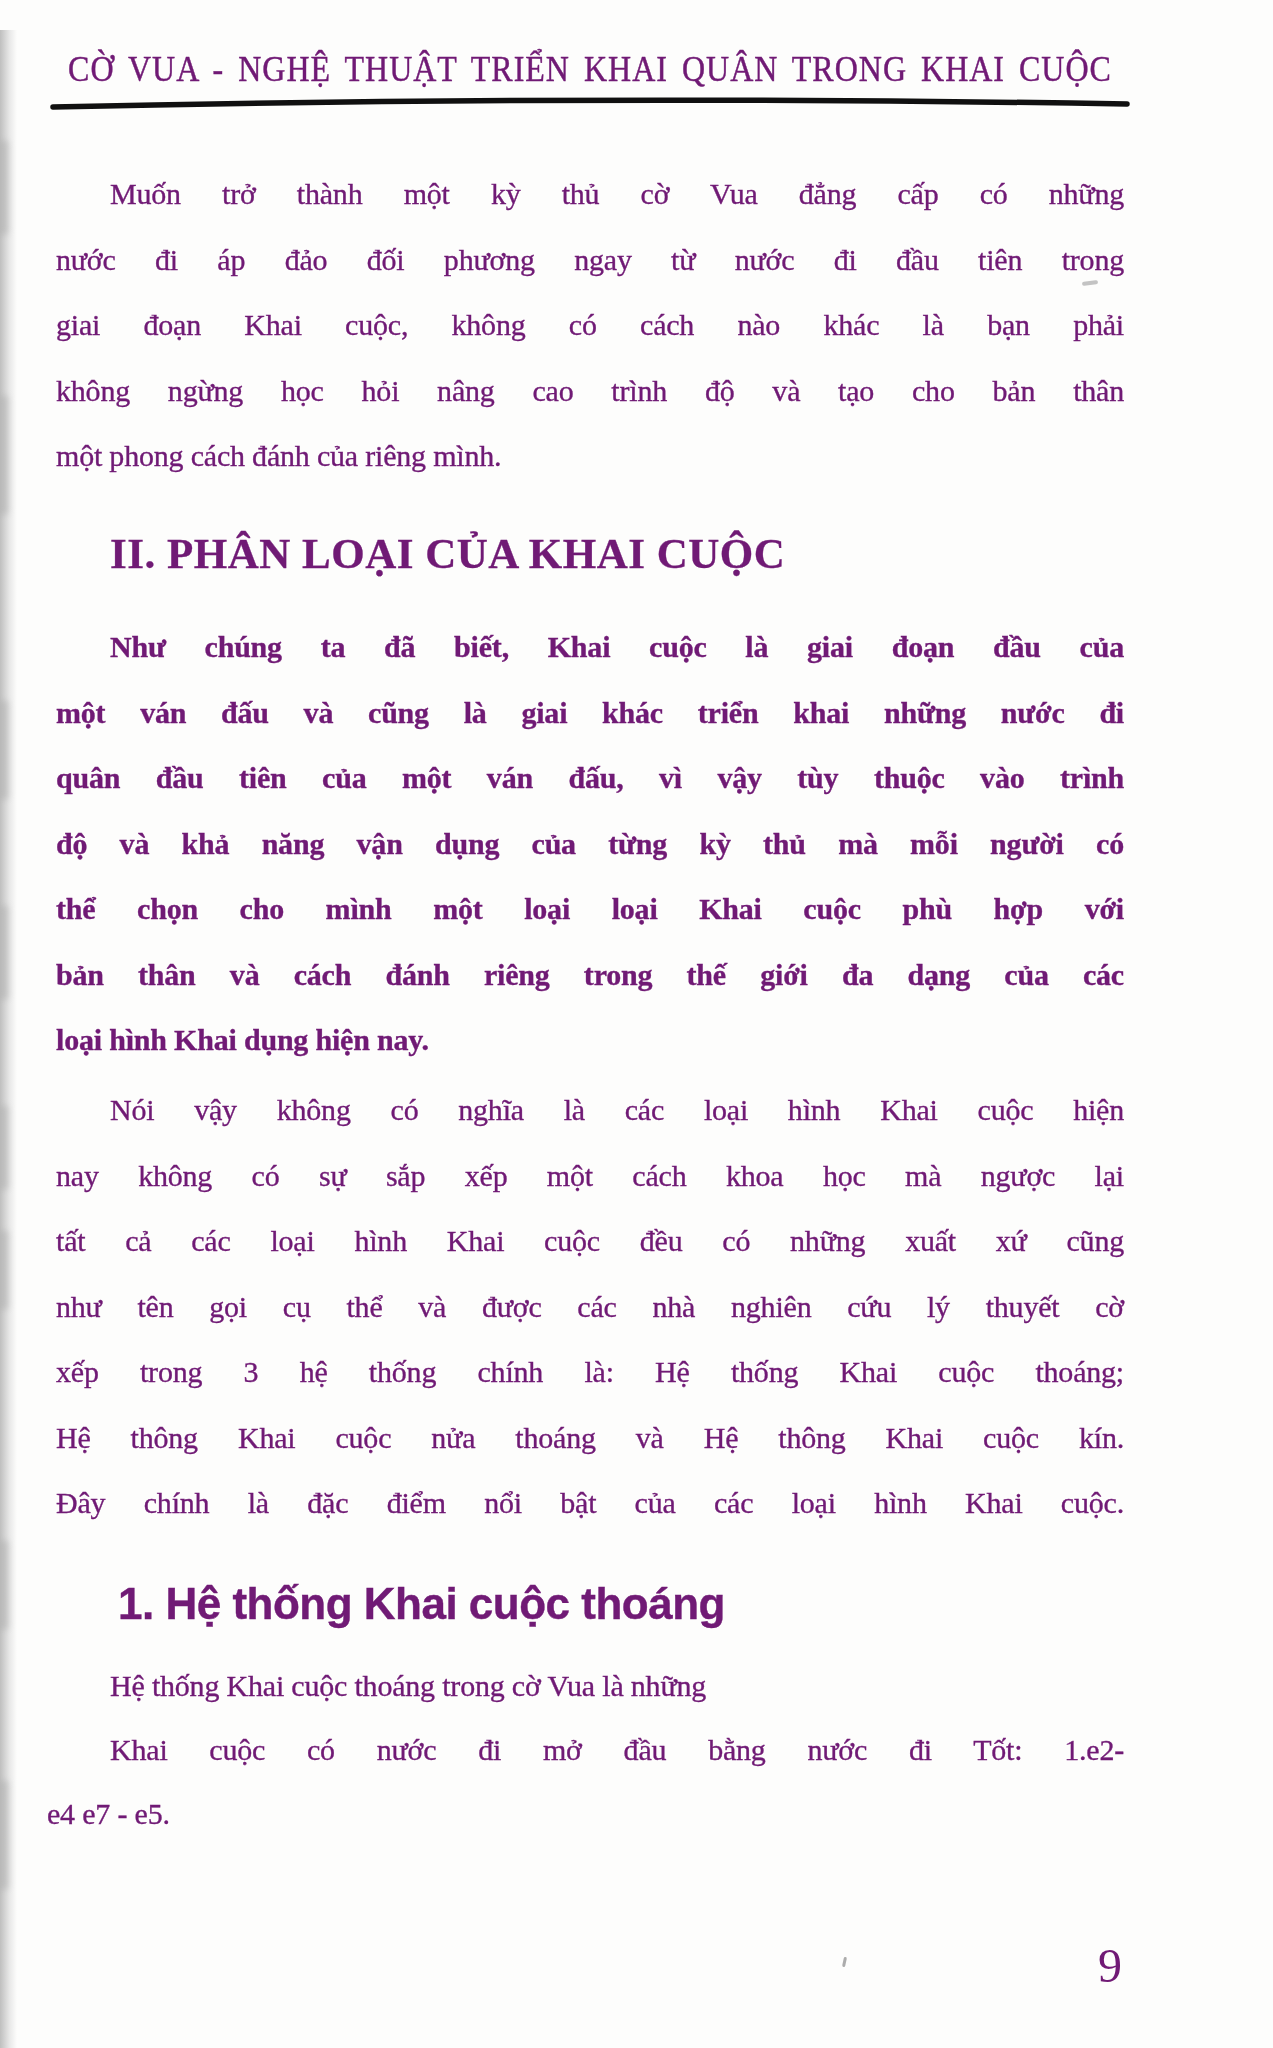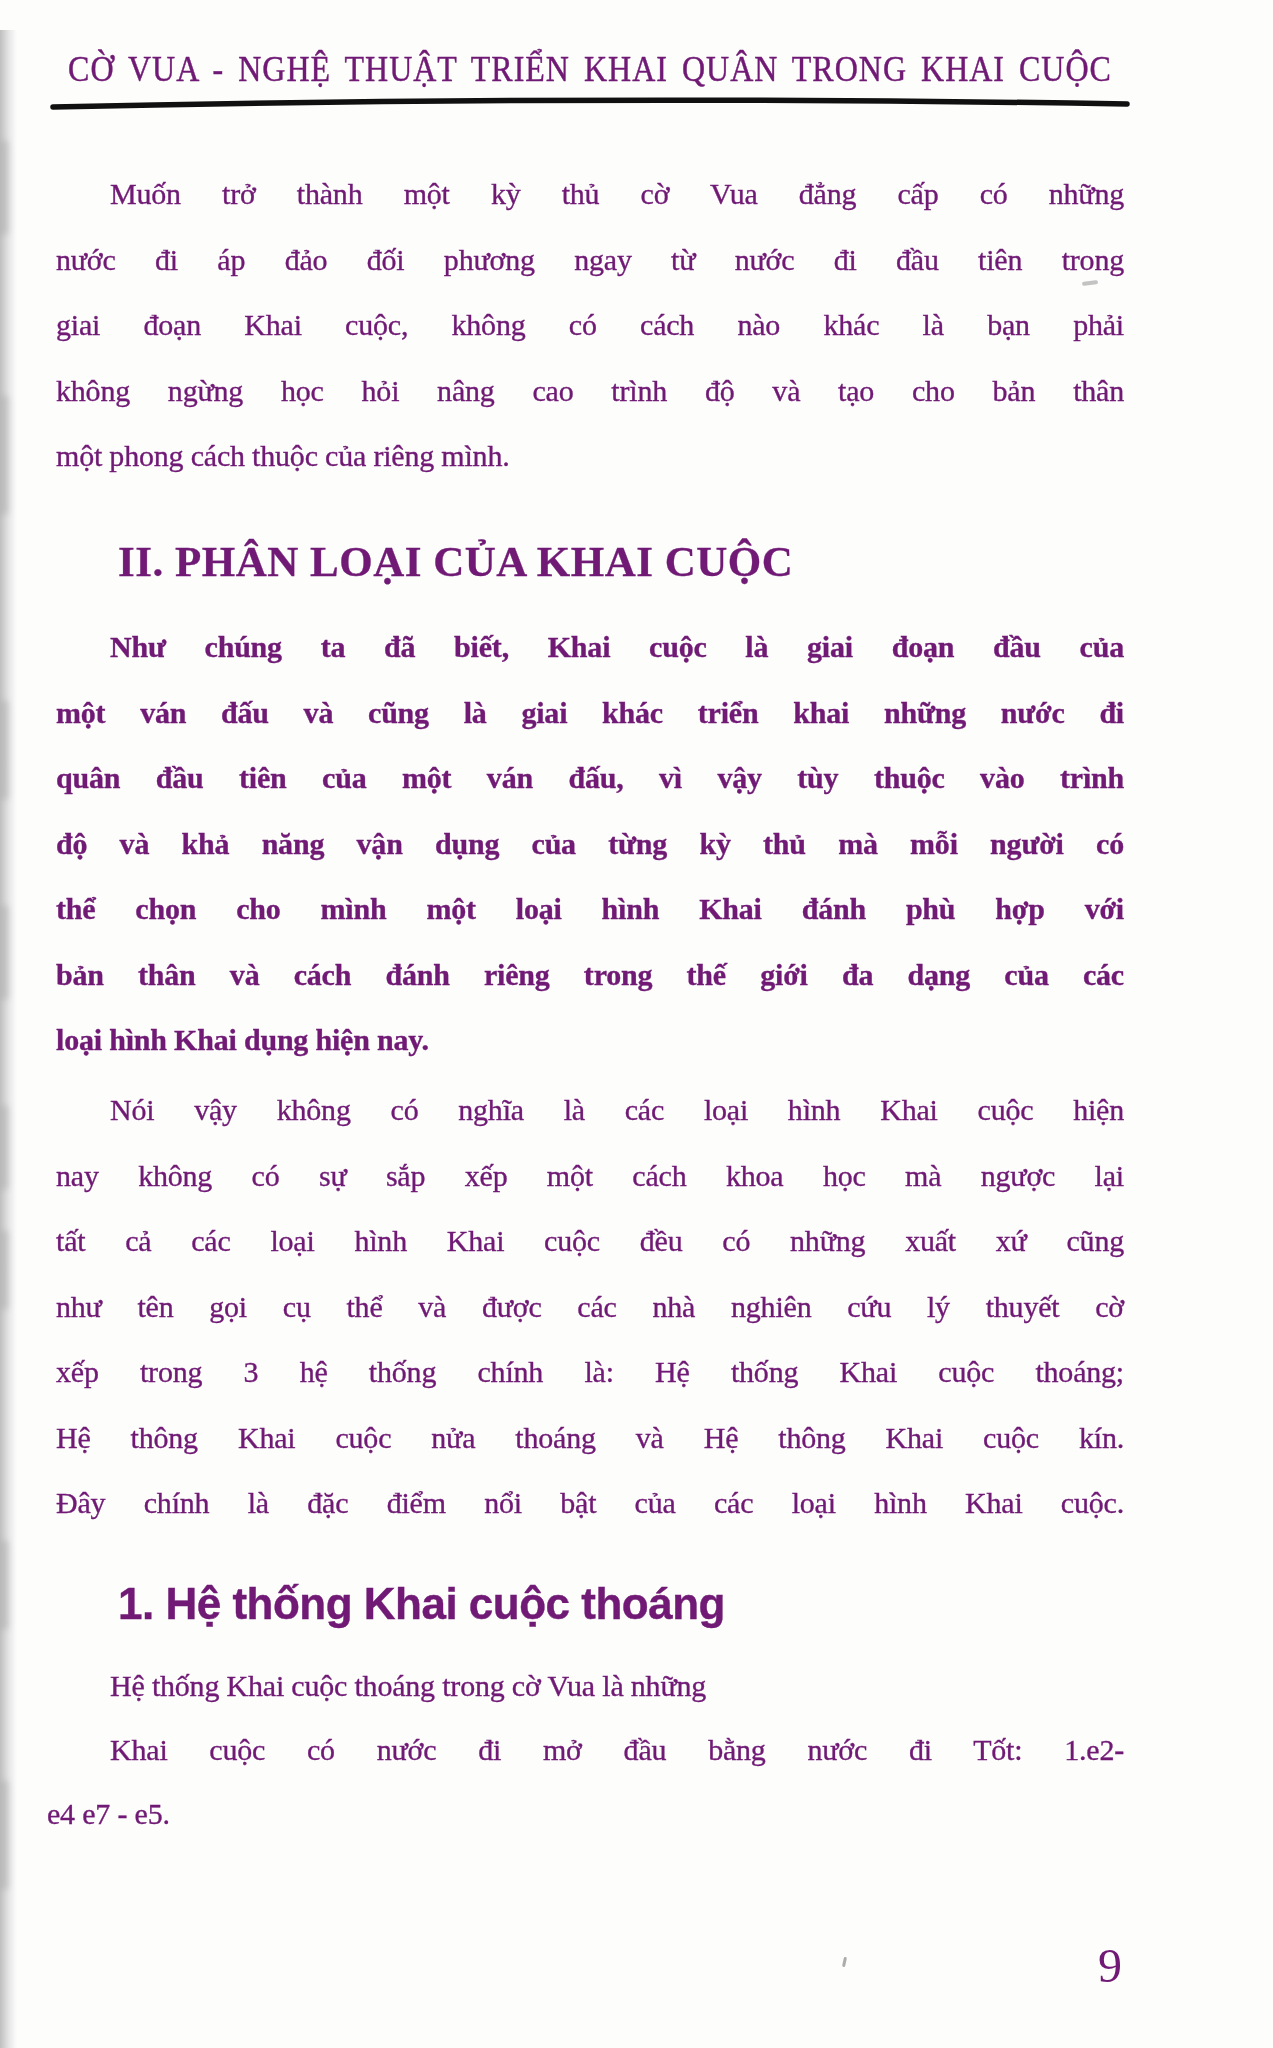--- a/index.html
+++ b/index.html
@@ -66,21 +66,21 @@
 
   .p1 { top: 161px; }
   .p2 { top: 614px; font-weight: bold; }
   .p3 { top: 1077px; }
   .p4 { top: 1654px; }
   .p4 .ln { height: 64px; line-height: 64px; }
 
   .h-serif {
     position: absolute;
     left: 110px; top: 529px;
-    margin: 8px;
+    margin: 0;
     font-size: 43px;
     font-weight: 700;
     letter-spacing: 0.5px;
     font-family: "Liberation Serif", "DejaVu Serif", serif;
     -webkit-text-stroke: 0.3px currentColor;
   }
   .h-sans {
     position: absolute;
     left: 106px; top: 1567px;
     margin: 12px;
@@ -131,31 +131,31 @@
 
   <svg class="rule" width="1080" height="22" viewBox="0 0 1080 22" aria-hidden="true">
     <path d="M3,15 Q540,3 1077,12" fill="none" stroke="#101010" stroke-width="5.5" stroke-linecap="round"></path>
   </svg>
 
   <section class="para p1">
     <div class="ln ind j">Muốn trở thành một kỳ thủ cờ Vua đẳng cấp có những</div>
     <div class="ln j">nước đi áp đảo đối phương ngay từ nước đi đầu tiên trong</div>
     <div class="ln j">giai đoạn Khai cuộc, không có cách nào khác là bạn phải</div>
     <div class="ln j">không ngừng học hỏi nâng cao trình độ và tạo cho bản thân</div>
-    <div class="ln">một phong cách thuộc của riêng mình.</div>
+    <div class="ln">một phong cách đánh của riêng mình.</div>
   </section>
 
   <h2 class="h-serif">II. PHÂN LOẠI CỦA KHAI CUỘC</h2>
 
   <section class="para p2">
     <div class="ln ind j">Như chúng ta đã biết, Khai cuộc là giai đoạn đầu của</div>
     <div class="ln j">một ván đấu và cũng là giai khác triển khai những nước đi</div>
     <div class="ln j">quân đầu tiên của một ván đấu, vì vậy tùy thuộc vào trình</div>
     <div class="ln j">độ và khả năng vận dụng của từng kỳ thủ mà mỗi người có</div>
-    <div class="ln j">thể chọn cho mình một loại hình Khai đánh phù hợp với</div>
+    <div class="ln j">thể chọn cho mình một loại loại Khai cuộc phù hợp với</div>
     <div class="ln j">bản thân và cách đánh riêng trong thế giới đa dạng của các</div>
     <div class="ln">loại hình Khai dụng hiện nay.</div>
   </section>
 
   <section class="para p3">
     <div class="ln ind j">Nói vậy không có nghĩa là các loại hình Khai cuộc hiện</div>
     <div class="ln j">nay không có sự sắp xếp một cách khoa học mà ngược lại</div>
     <div class="ln j">tất cả các loại hình Khai cuộc đều có những xuất xứ cũng</div>
     <div class="ln j">như tên gọi cụ thể và được các nhà nghiên cứu lý thuyết cờ</div>
     <div class="ln j">xếp trong 3 hệ thống chính là: Hệ thống Khai cuộc thoáng;</div>

